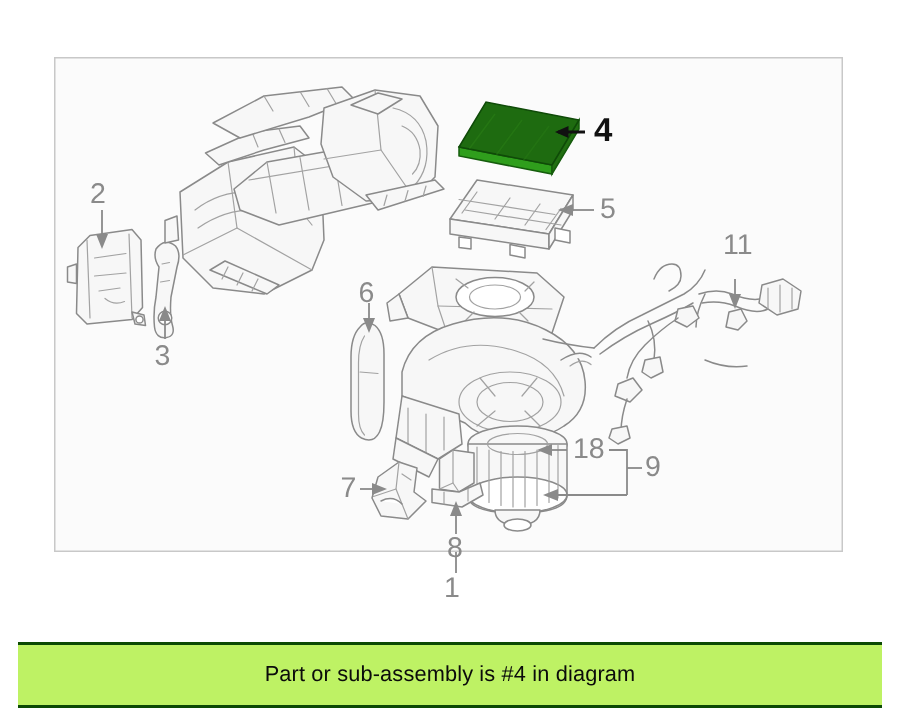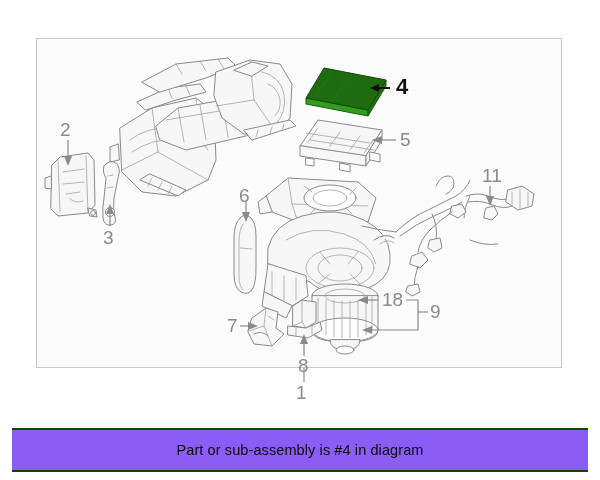--- a/index.html
+++ b/index.html
@@ -37,21 +37,21 @@
     width: 600px;
     height: 480px;
     pointer-events: none;
   }
   .banner {
     position: absolute;
     left: 12px;
     top: 428px;
     width: 576px;
     height: 44px;
-    background: #8b5cf6;
+    background: #bef264;
     border-top: 2px solid #0c4a04;
     border-bottom: 2px solid #0c4a04;
     box-sizing: border-box;
     display: flex;
     flex-direction: column;
     align-items: center;
     justify-content: center;
     color: #0a0a0a;
   }
   .banner-line {
@@ -324,19 +324,19 @@
   <div class="callout" style="left:296px; top:383px;">1</div>
   <div class="callout" style="left:60px; top:120px;">2</div>
   <div class="callout" style="left:103px; top:228px;">3</div>
   <div class="callout highlight" style="left:396px; top:76px;">4</div>
   <div class="callout" style="left:400px; top:130px;">5</div>
   <div class="callout" style="left:239px; top:186px;">6</div>
   <div class="callout" style="left:227px; top:316px;">7</div>
   <div class="callout" style="left:298px; top:356px;">8</div>
   <div class="callout" style="left:430px; top:302px;">9</div>
   <div class="callout" style="left:382px; top:290px;">18</div>
-  <div class="callout" style="left:482px; top:166px;">11</div>
+  <div class="callout" style="left:482px; top:154px;">11</div>
 
   <div class="banner">
     <div class="banner-line">Part or sub-assembly is #4 in diagram</div>
   </div>
 
 </div>
 
 </body></html>

